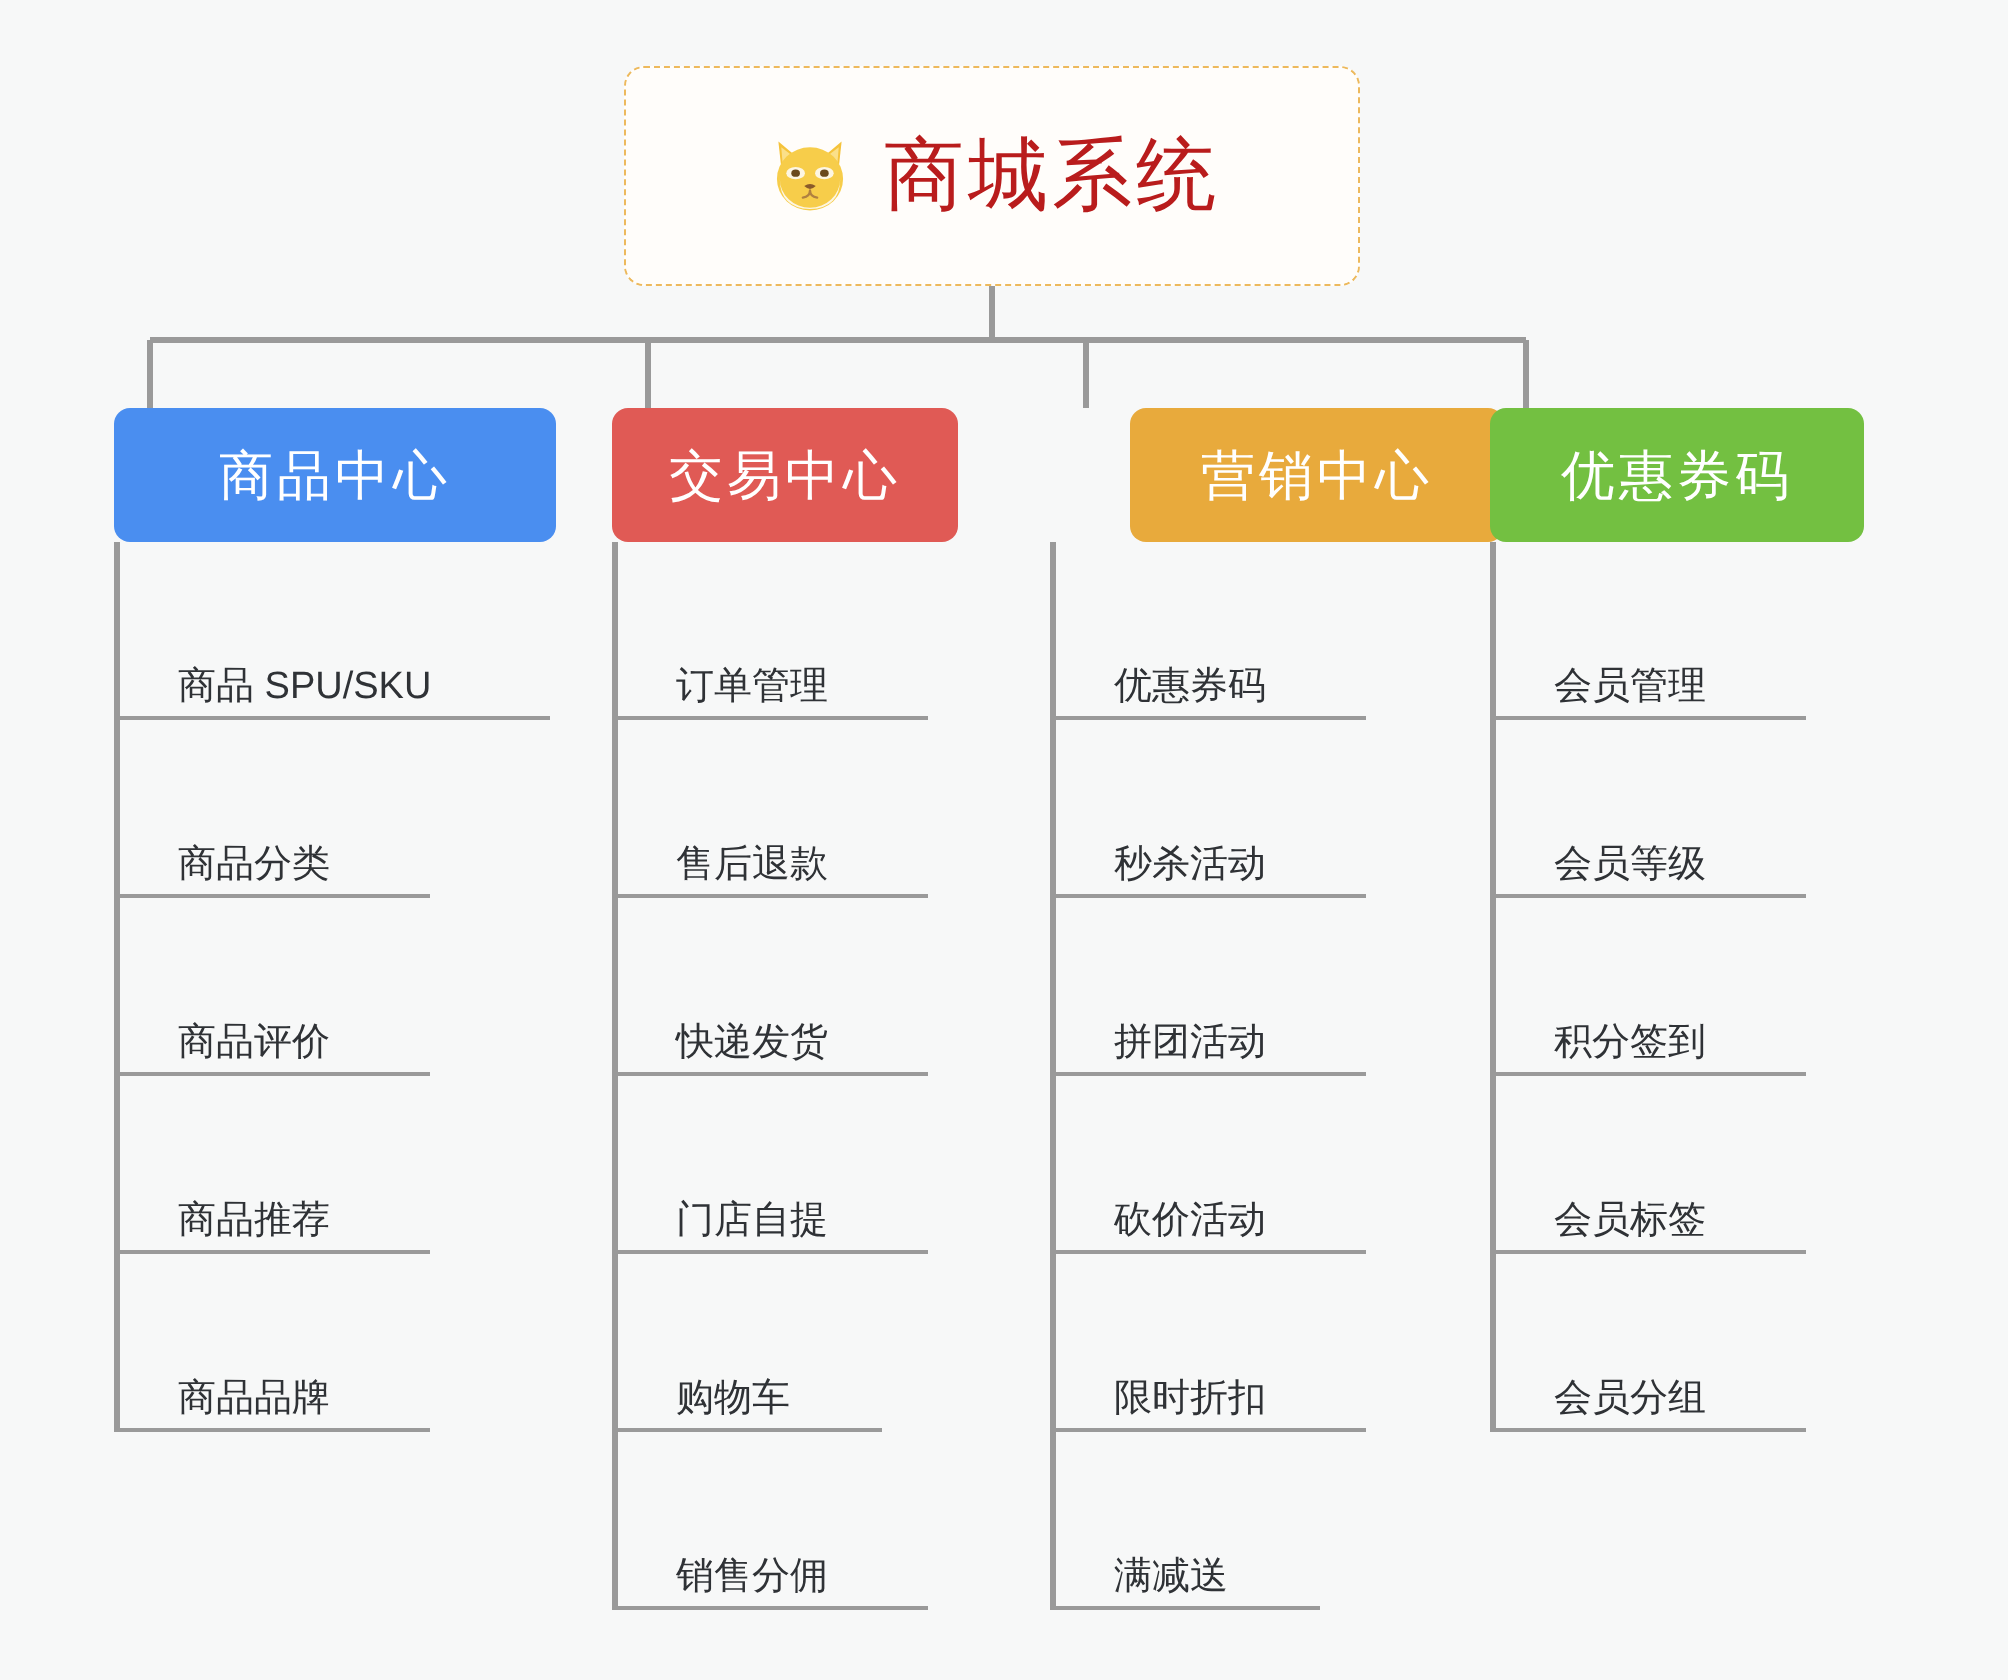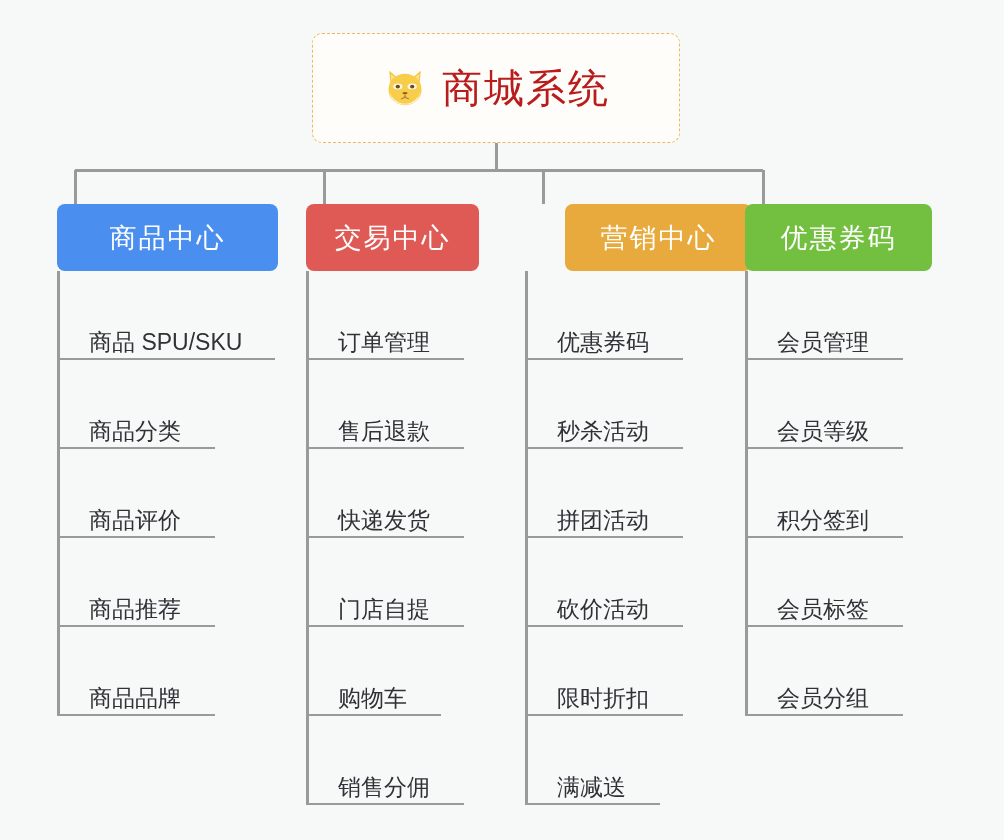--- a/index.html
+++ b/index.html
@@ -104,21 +104,21 @@
     align-items: flex-end;
   }
   .leaf-underline {
     position: absolute;
     left: 0;
     bottom: 0;
     height: 2px;
     background: #9a9a9a;
   }
   .leaf-text {
-    font-size: 23px;
+    font-size: 19px;
     color: #2f3236;
     line-height: 1.05;
     padding-bottom: 6px;
     white-space: nowrap;
   }
 </style>
 </head>
 <body>
 
 <div id="mindmap">

